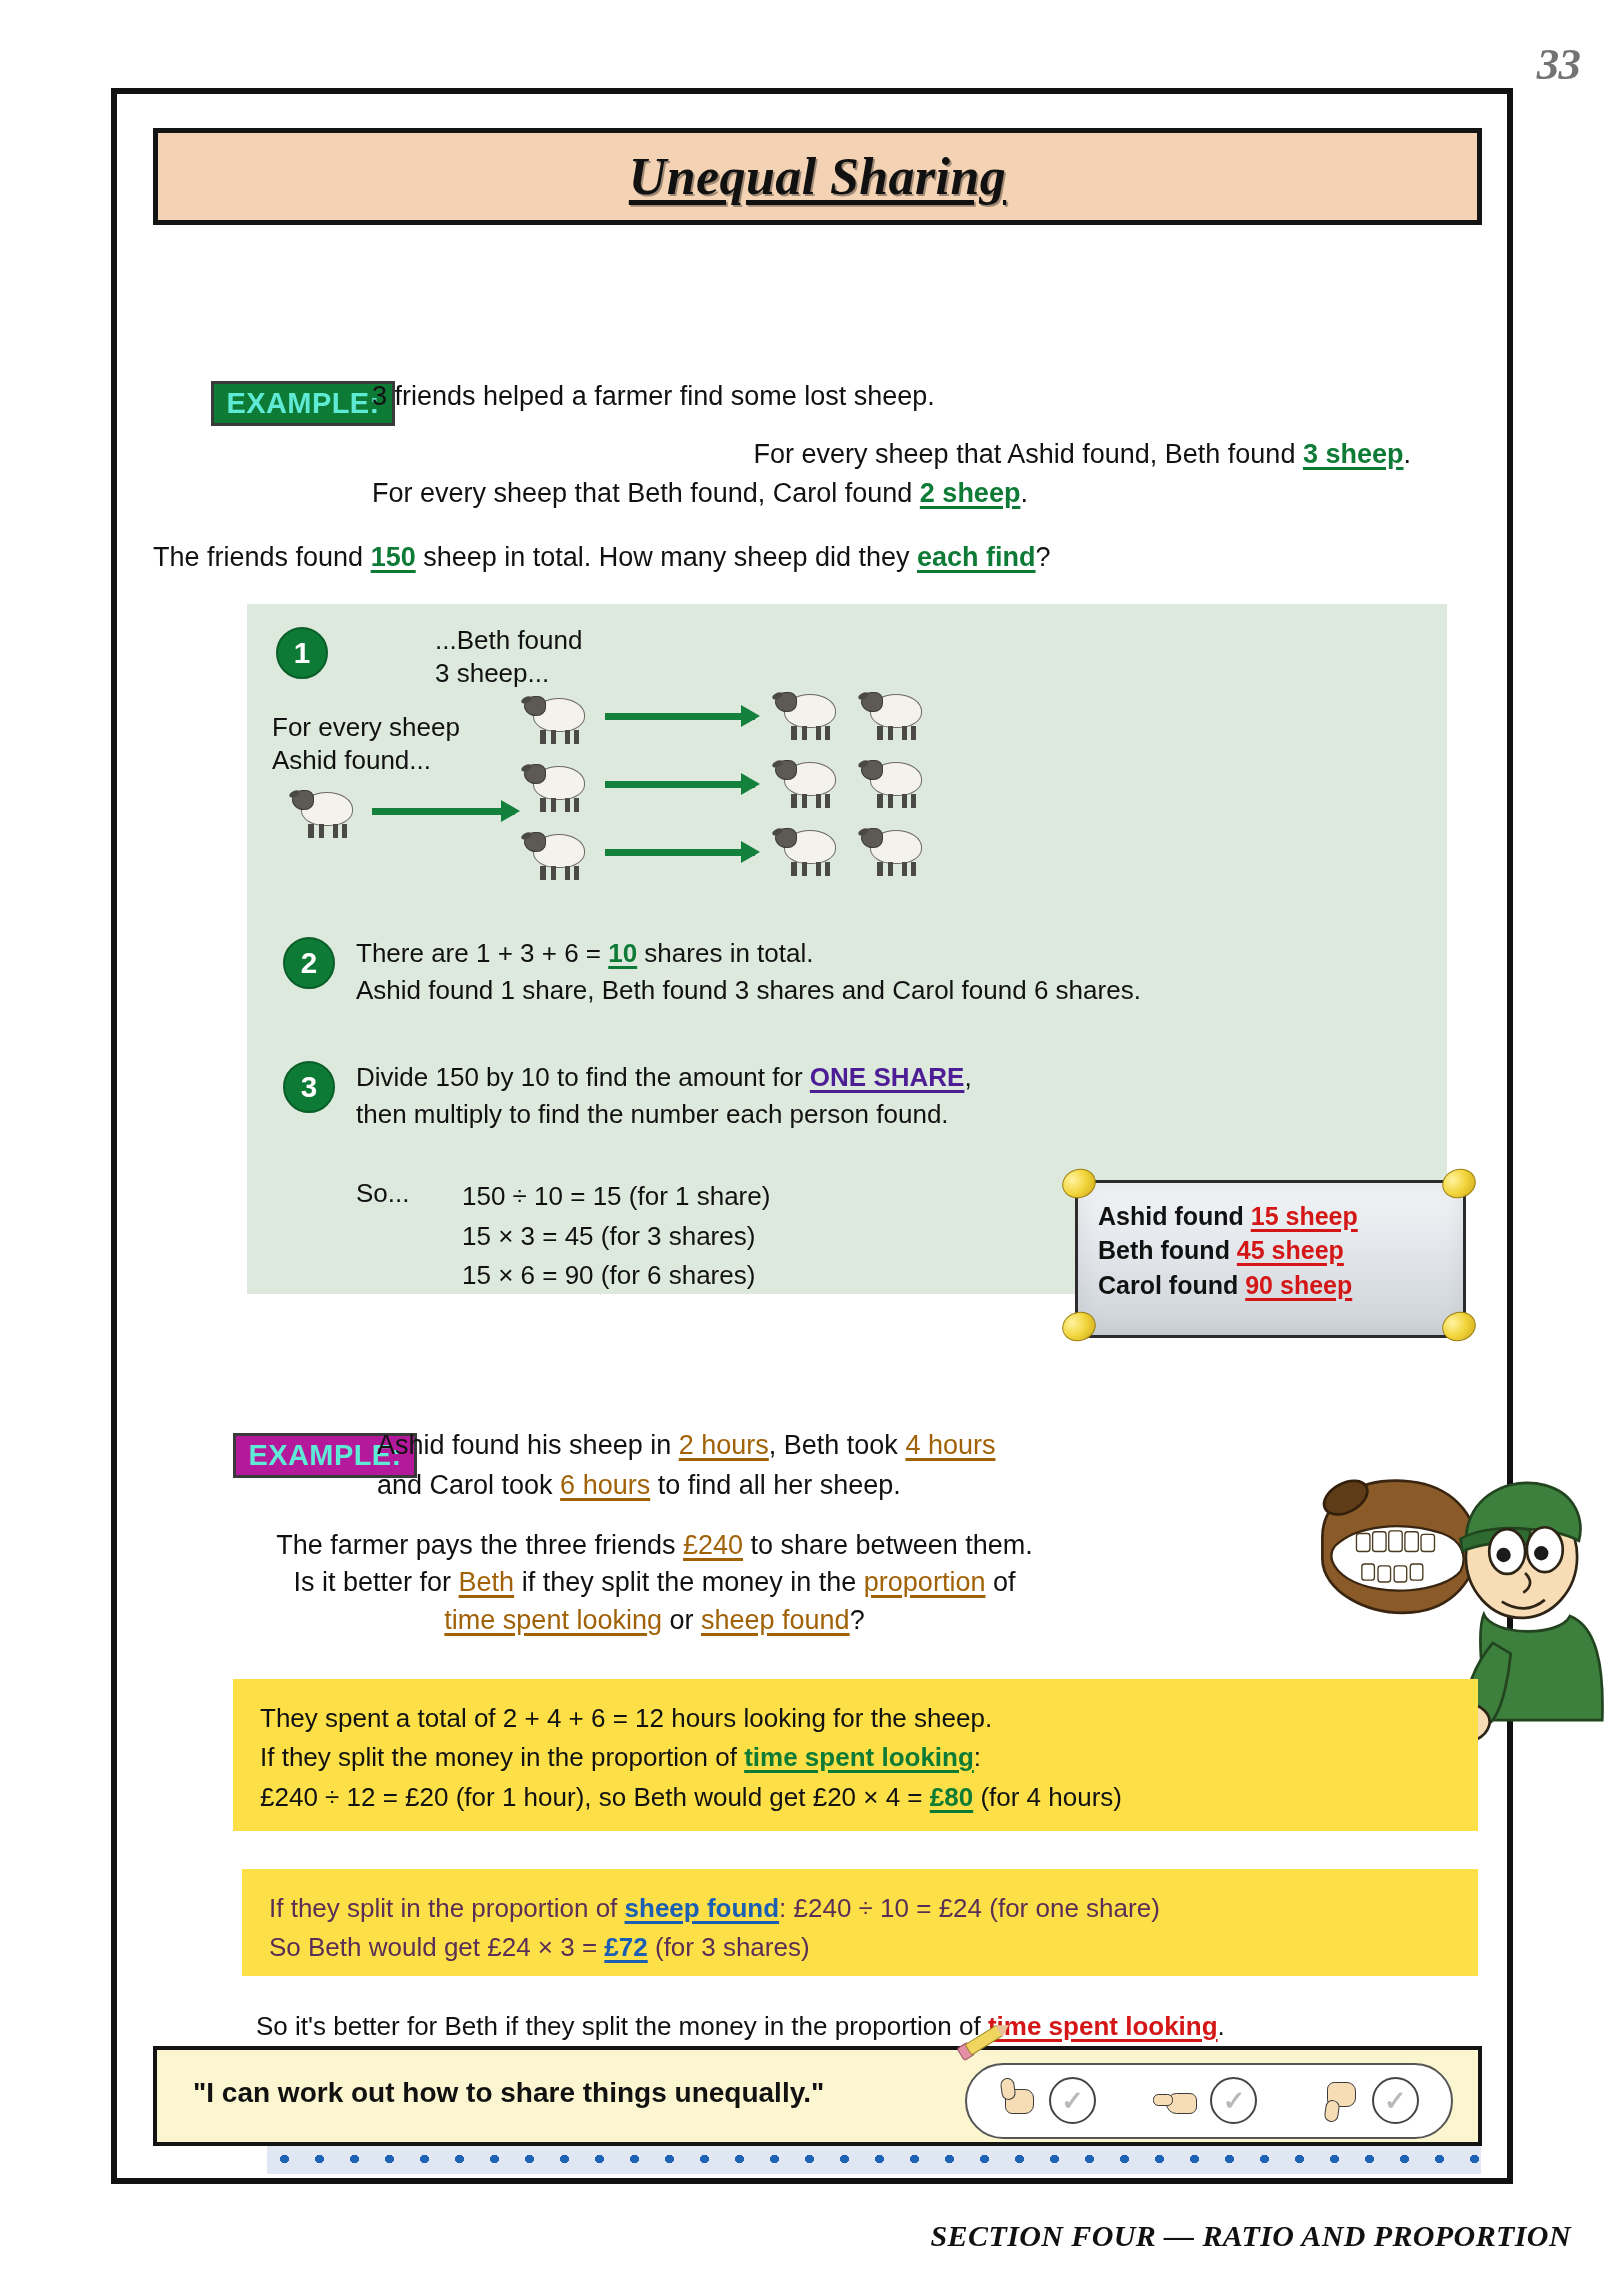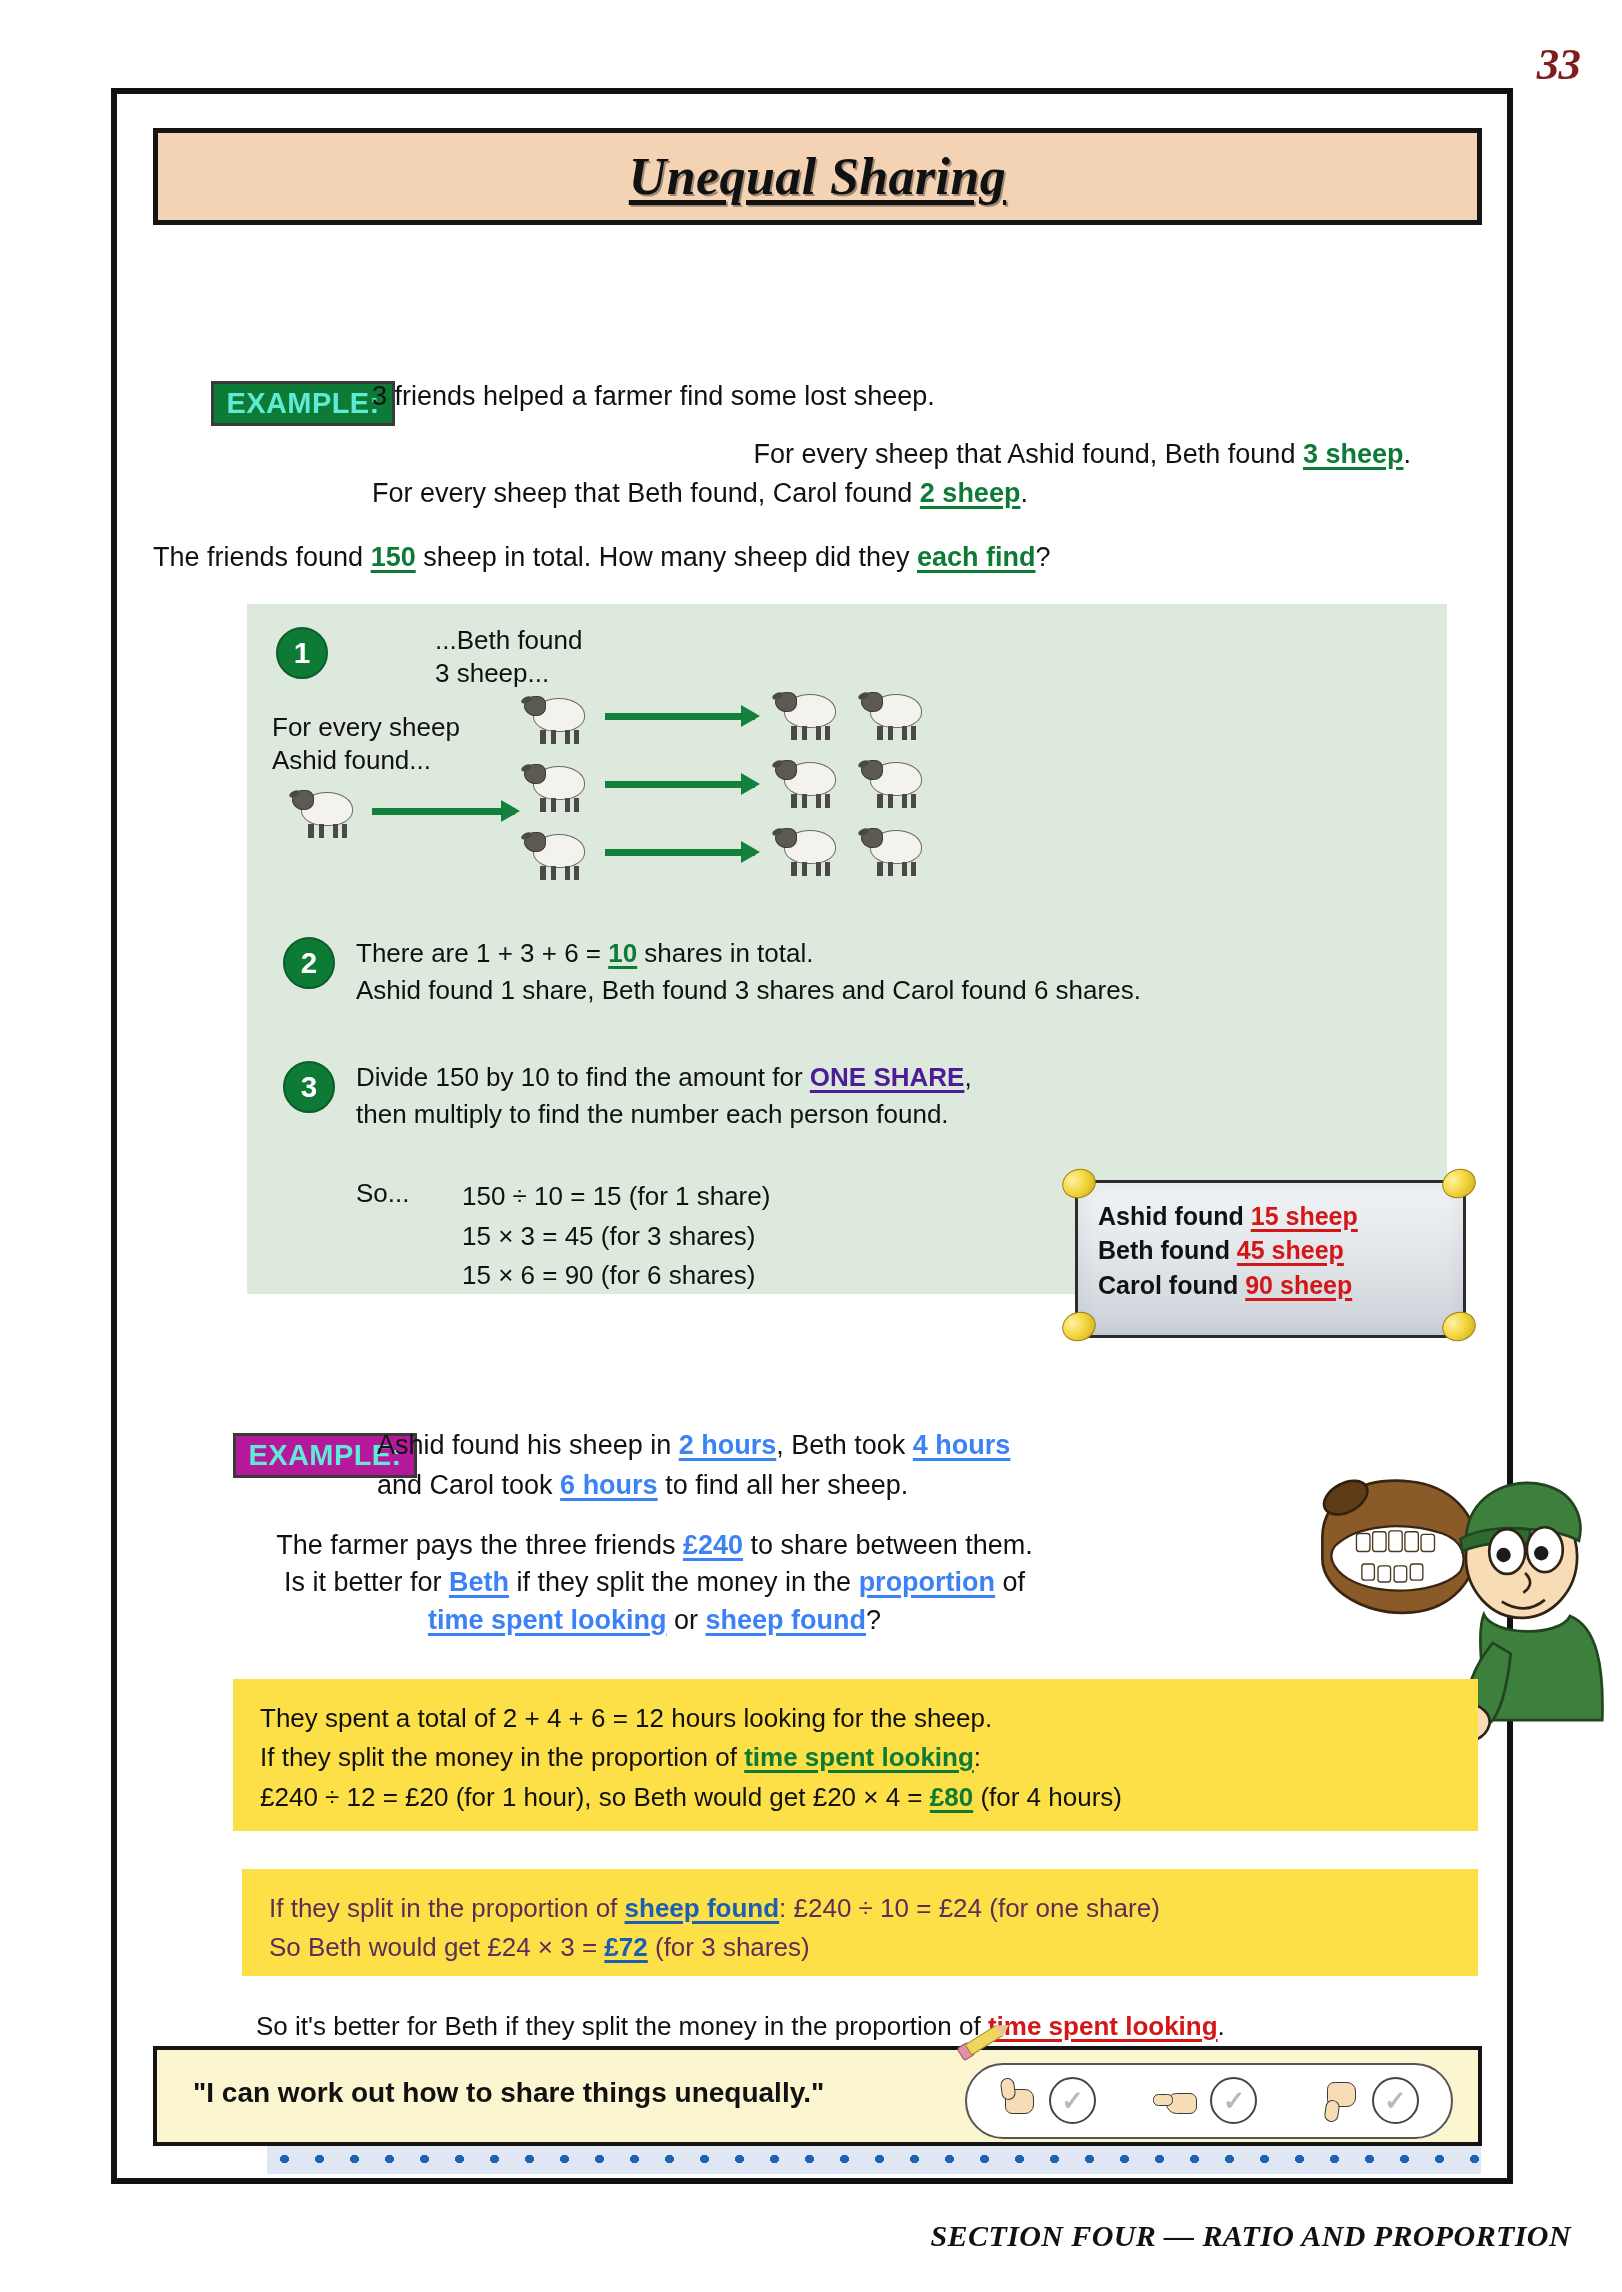--- a/index.html
+++ b/index.html
@@ -7,21 +7,21 @@
     width:1623px;height:2293px;background:#ffffff;
     font-family:"Liberation Sans", sans-serif;
     -webkit-font-smoothing:antialiased;
   }
   .page{position:relative;width:1623px;height:2293px;overflow:hidden;}
 
   
   .page-number{
     position:absolute;top:38px;right:43px;
     font-family:"Liberation Serif", serif;
-    font-weight:bold;font-style:italic;font-size:45px;color:#7f1d1d;
+    font-weight:bold;font-style:italic;font-size:45px;color:#737373;
     letter-spacing:-0.9px;
   }
 
   
   .frame{
     position:absolute;left:111px;top:88px;
     width:1402px;height:2096px;
     border:6.3px solid #111;background:#fff;box-sizing:border-box;
   }
 
@@ -39,21 +39,21 @@
     text-shadow:1.8px 1.8px 0 rgba(0,0,0,0.35);
   }
 
   
   .bodytext{
     font-family:"Liberation Sans", sans-serif;
     font-size:27px;color:#111;line-height:1.30;font-weight:500;
   }
   u.g{color:#0d7a36;text-decoration:underline;text-decoration-thickness:2.7px;text-underline-offset:3.6px;font-weight:600;}
   u.r{color:#d41616;text-decoration:underline;text-decoration-thickness:2.7px;text-underline-offset:3.6px;font-weight:700;}
-  u.m{color:#3b82f6;text-decoration:underline;text-decoration-thickness:2.7px;text-underline-offset:3.6px;font-weight:700;}
+  u.m{color:#a16207;text-decoration:underline;text-decoration-thickness:2.7px;text-underline-offset:3.6px;font-weight:400;}
   u.b{color:#1b5fb5;text-decoration:underline;text-decoration-thickness:2.7px;text-underline-offset:3.6px;font-weight:600;}
   .redcaps{color:#4c1d95;font-weight:700;text-decoration:underline;text-decoration-thickness:2.7px;text-underline-offset:3.6px;}
 
   
   .ex-badge{
     display:inline-block;padding:3.6px 12.5px 5.4px 12.5px;
     border:3.6px solid #3a3a3a;color:#5eead4;font-weight:bold;
     font-size:29px;letter-spacing:0.4px;line-height:1.05;
   }
   .ex-green{background:#0d7a36;}

